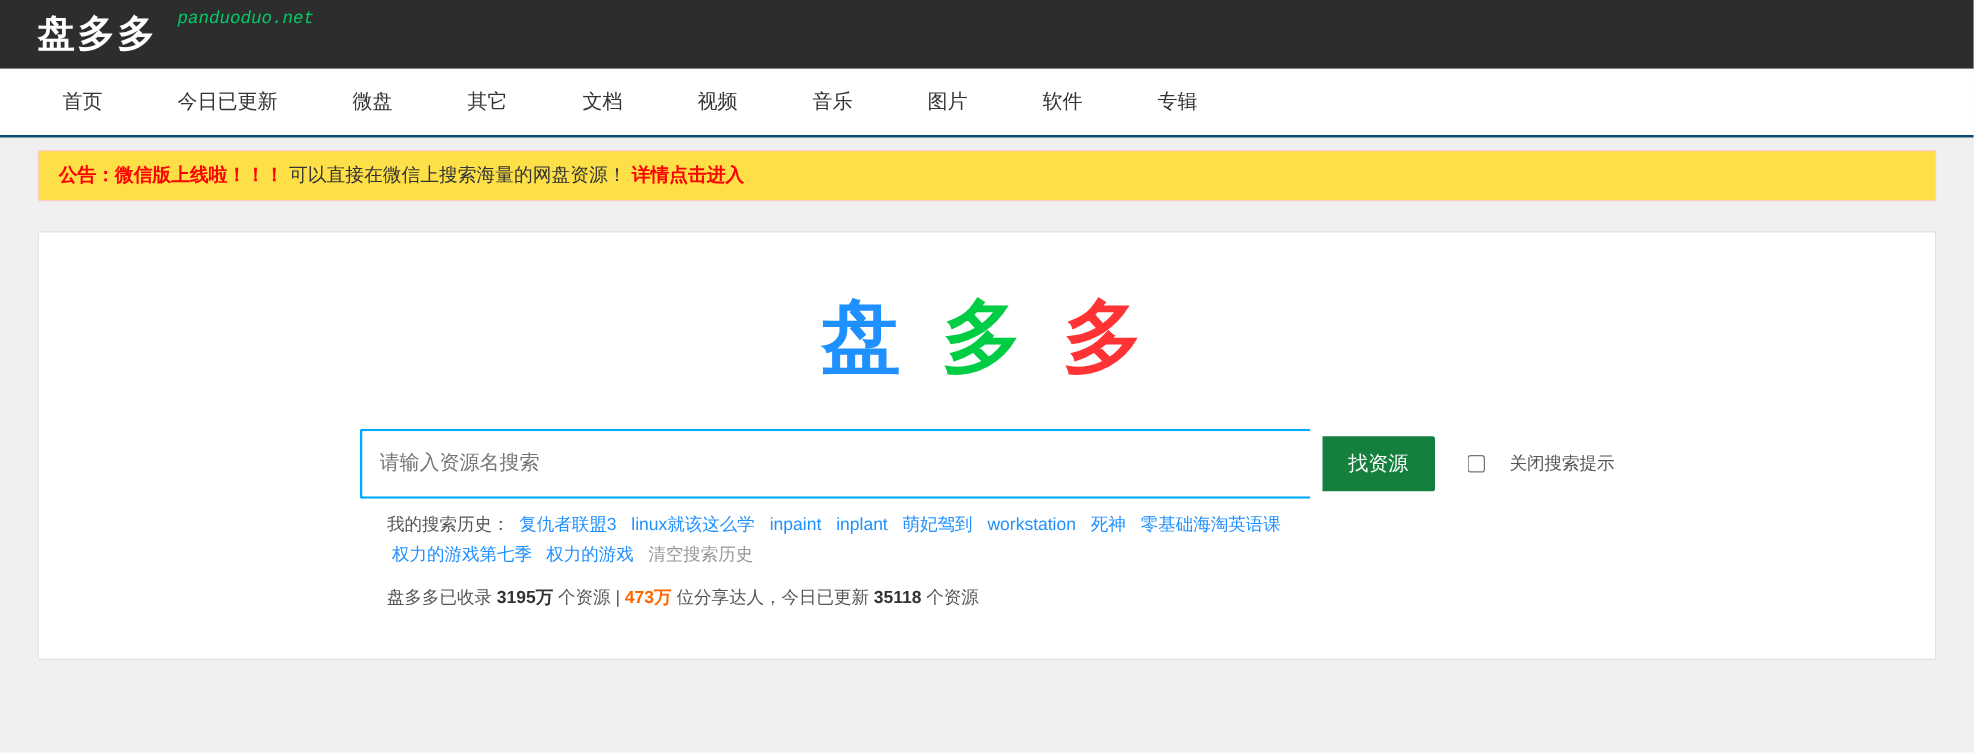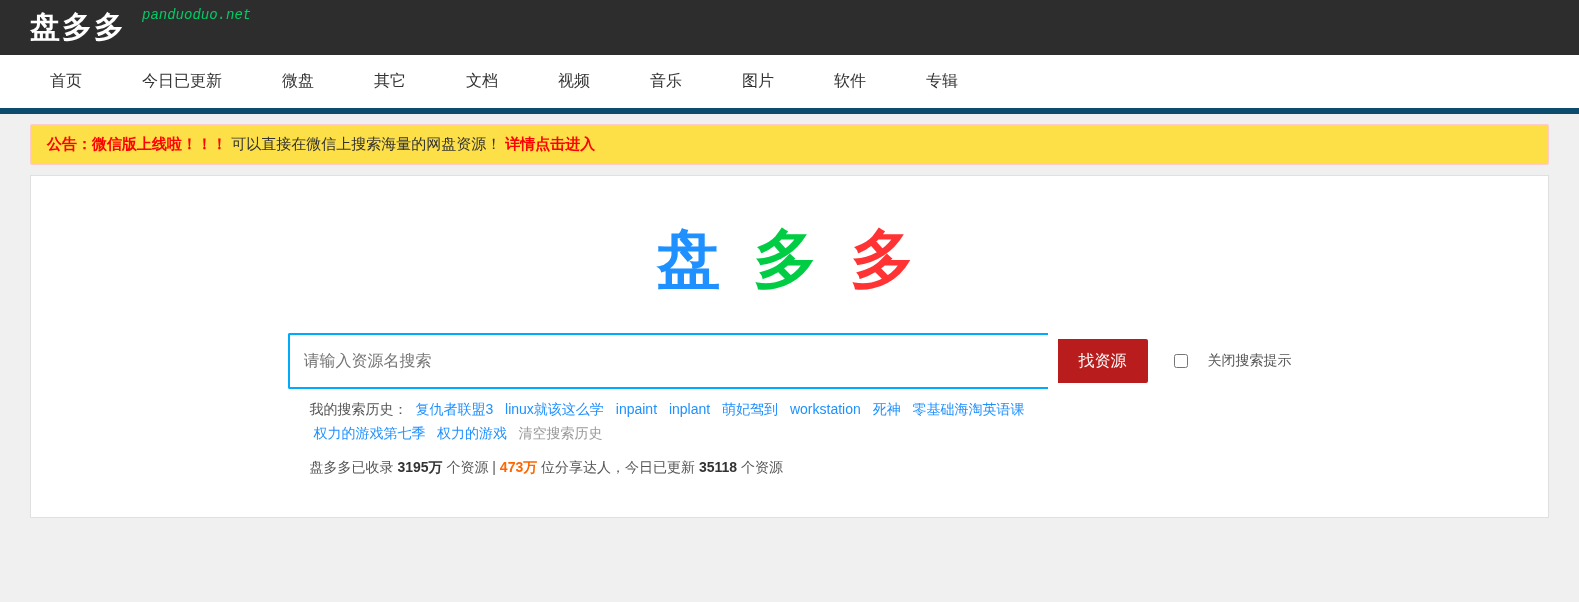--- a/index.html
+++ b/index.html
@@ -26,21 +26,21 @@
       font-style: italic;
     }
     .header-slogan {
       font-size: 14px;
       color: #cccccc;
     }
 
     
     .nav {
       background: #ffffff;
-      border-bottom: 6px solid #0c4a6e;
+      border-bottom: 2px solid #0c4a6e;
       display: flex;
       align-items: center;
       padding: 0 20px;
     }
     .nav-item {
       padding: 16px 30px;
       font-size: 16px;
       color: #333;
       cursor: pointer;
       text-decoration: none;
@@ -65,21 +65,21 @@
     }
     .announcement-link {
       color: #ff0000;
       font-weight: bold;
       cursor: pointer;
     }
 
     
     .main-content {
       background: #ffffff;
-      margin: 10px 30px 0 30px;
+      margin: 24px 30px 0 30px;
       padding: 40px 20px 40px 20px;
       border: 1px solid #e0e0e0;
       min-height: 320px;
     }
 
     
     .big-logo {
       text-align: center;
       margin-bottom: 30px;
     }
@@ -123,21 +123,21 @@
       border-right: none;
       padding: 0 14px;
       font-size: 16px;
       color: #15803d;
       outline: none;
       border-radius: 2px 0 0 2px;
     }
     .search-button {
       width: 90px;
       height: 44px;
-      background: #b91c1c;
+      background: #15803d;
       border: none;
       color: white;
       font-size: 16px;
       cursor: pointer;
       border-radius: 0 2px 2px 0;
       font-family: "Microsoft YaHei", sans-serif;
     }
     .search-option {
       display: flex;
       align-items: center;

